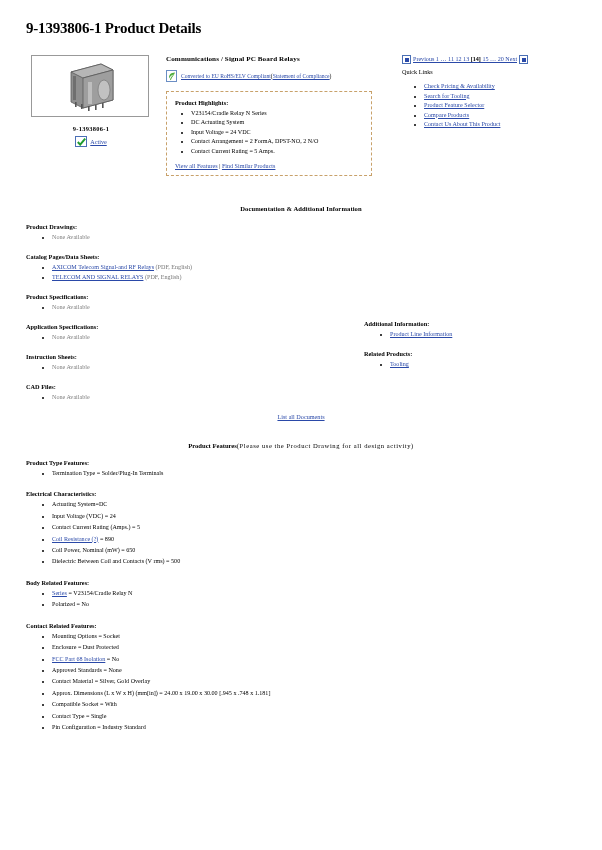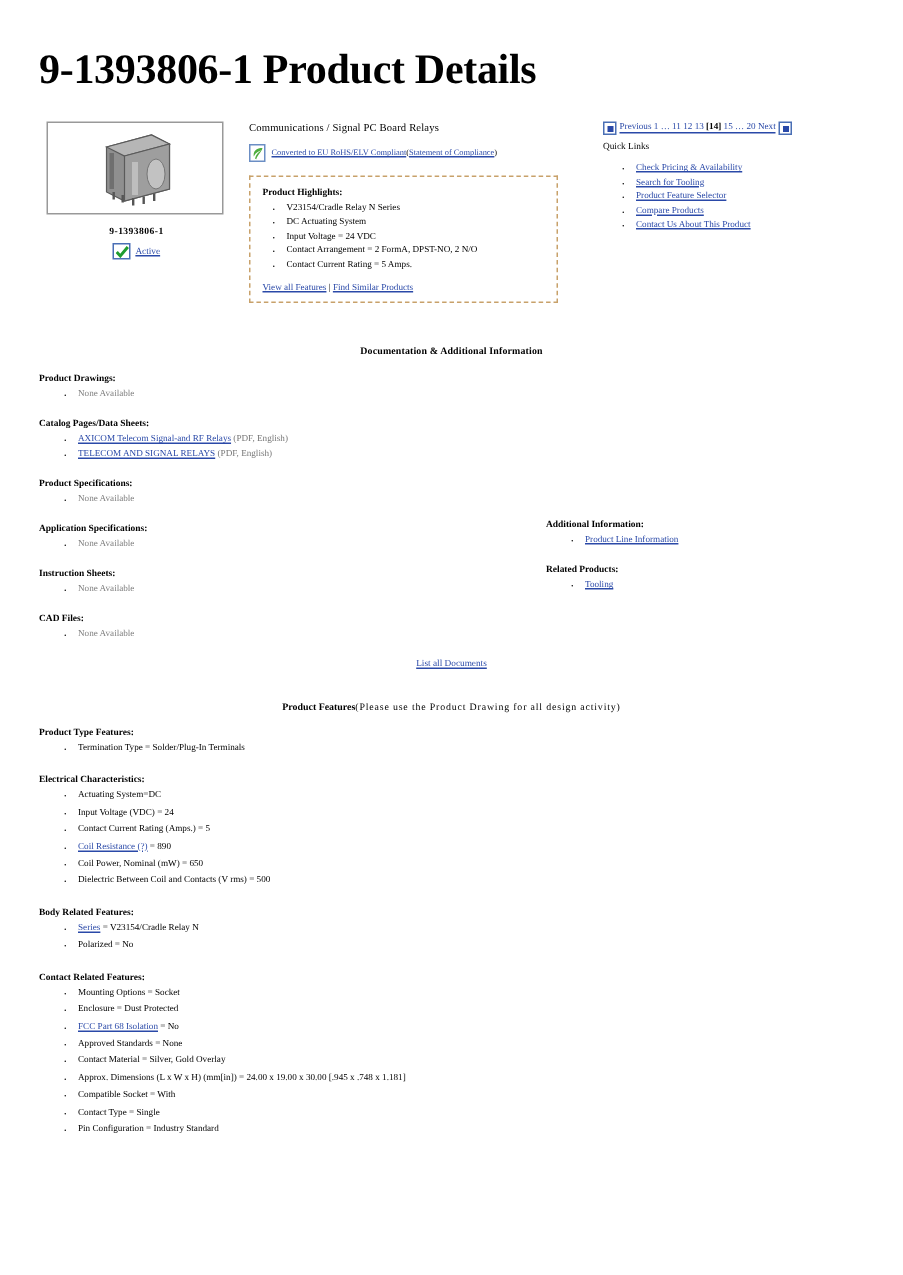--- a/index.html
+++ b/index.html
@@ -21,24 +21,24 @@
     text-decoration: underline;
     cursor: pointer;
   }
   .page {
     padding: 0 12px;
     box-sizing: border-box;
     width: 602px;
   }
   
   .page-title {
-    font-size: 28px;
+    font-size: 15px;
     font-weight: bold;
     letter-spacing: -0.2px;
-    margin: 31px 0 0 14px;
+    margin: 20px 0 0 14px;
     font-family: "Liberation Serif", "DejaVu Serif", serif;
   }
   
   .top-area {
     display: flex;
     align-items: flex-start;
     margin-top: 18px;
     padding-left: 14px;
   }
   .product-col {
@@ -85,21 +85,21 @@
     justify-content: center;
     box-sizing: border-box;
   }
   
   .mid-col {
     width: 220px;
     flex: none;
     margin-left: 4px;
   }
   .category-title {
-    font-weight: normal;
+    font-weight: bold;
     font-size: 7.1px;
     letter-spacing: 0.1px;
     margin-bottom: 7px;
   }
   .rohs-row {
     display: flex;
     align-items: center;
     gap: 4px;
     margin-bottom: 9px;
   }

